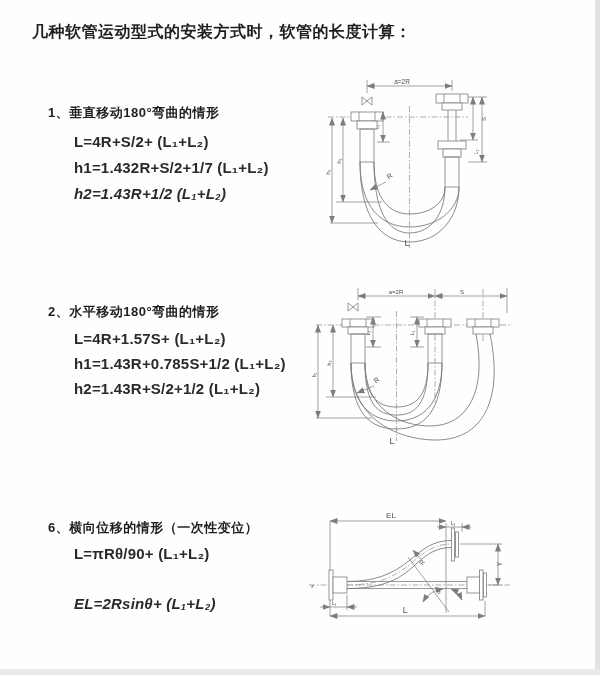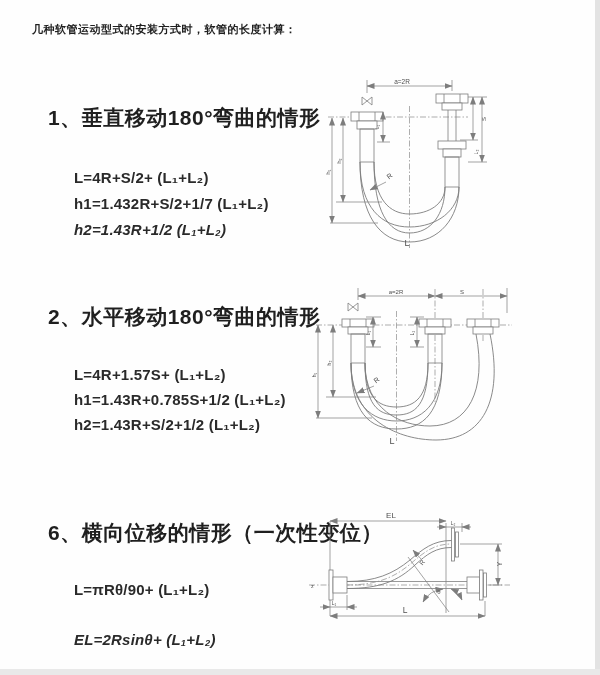--- a/index.html
+++ b/index.html
@@ -1,22 +1,22 @@
 <!DOCTYPE html>
 <html><head>
 <meta charset="utf-8">
 <style>
   html,body{margin:0;padding:0;background:#ffffff;}
   #page{position:relative;width:600px;height:675px;background:#fefefe;overflow:hidden;
         font-family:"Liberation Sans","DejaVu Sans",sans-serif;color:#1f1f1f;}
   #page .edge-r{position:absolute;right:0;top:0;width:5px;height:675px;background:#e3e3e3;}
   #page .edge-b{position:absolute;left:0;bottom:0;width:600px;height:6px;background:#e9e9e9;}
-  .title{position:absolute;left:32px;top:22px;font-size:11px;font-weight:bold;letter-spacing:0.5px;white-space:nowrap;}
-  .sec-heading{position:absolute;font-size:21px;font-weight:bold;letter-spacing:0.5px;white-space:nowrap;}
-  .formula{position:absolute;font-size:15px;font-weight:bold;color:#2a2a2a;letter-spacing:0.2px;white-space:nowrap;margin-top:36px;}
+  .title{position:absolute;left:32px;top:22px;font-size:16px;font-weight:bold;letter-spacing:0.5px;white-space:nowrap;}
+  .sec-heading{position:absolute;font-size:13px;font-weight:bold;letter-spacing:0.5px;white-space:nowrap;}
+  .formula{position:absolute;font-size:15px;font-weight:bold;color:#2a2a2a;letter-spacing:0.2px;white-space:nowrap;}
   svg{position:absolute;overflow:visible;}
   svg text{font-family:"Liberation Sans","DejaVu Sans",sans-serif;fill:#4f4f4f;}
   .ln{stroke:#7d7d7d;stroke-width:0.8;fill:none;}
   .hose{stroke:#7d7d7d;stroke-width:0.9;fill:none;}
   .dash{stroke:#8b8b8b;stroke-width:0.7;fill:none;stroke-dasharray:6 2 1.5 2;}
   .dim{stroke:#7d7d7d;stroke-width:0.7;fill:none;}
   .fit{stroke:#7d7d7d;stroke-width:0.8;fill:#fff;}
 </style>
 </head>
 <body>

